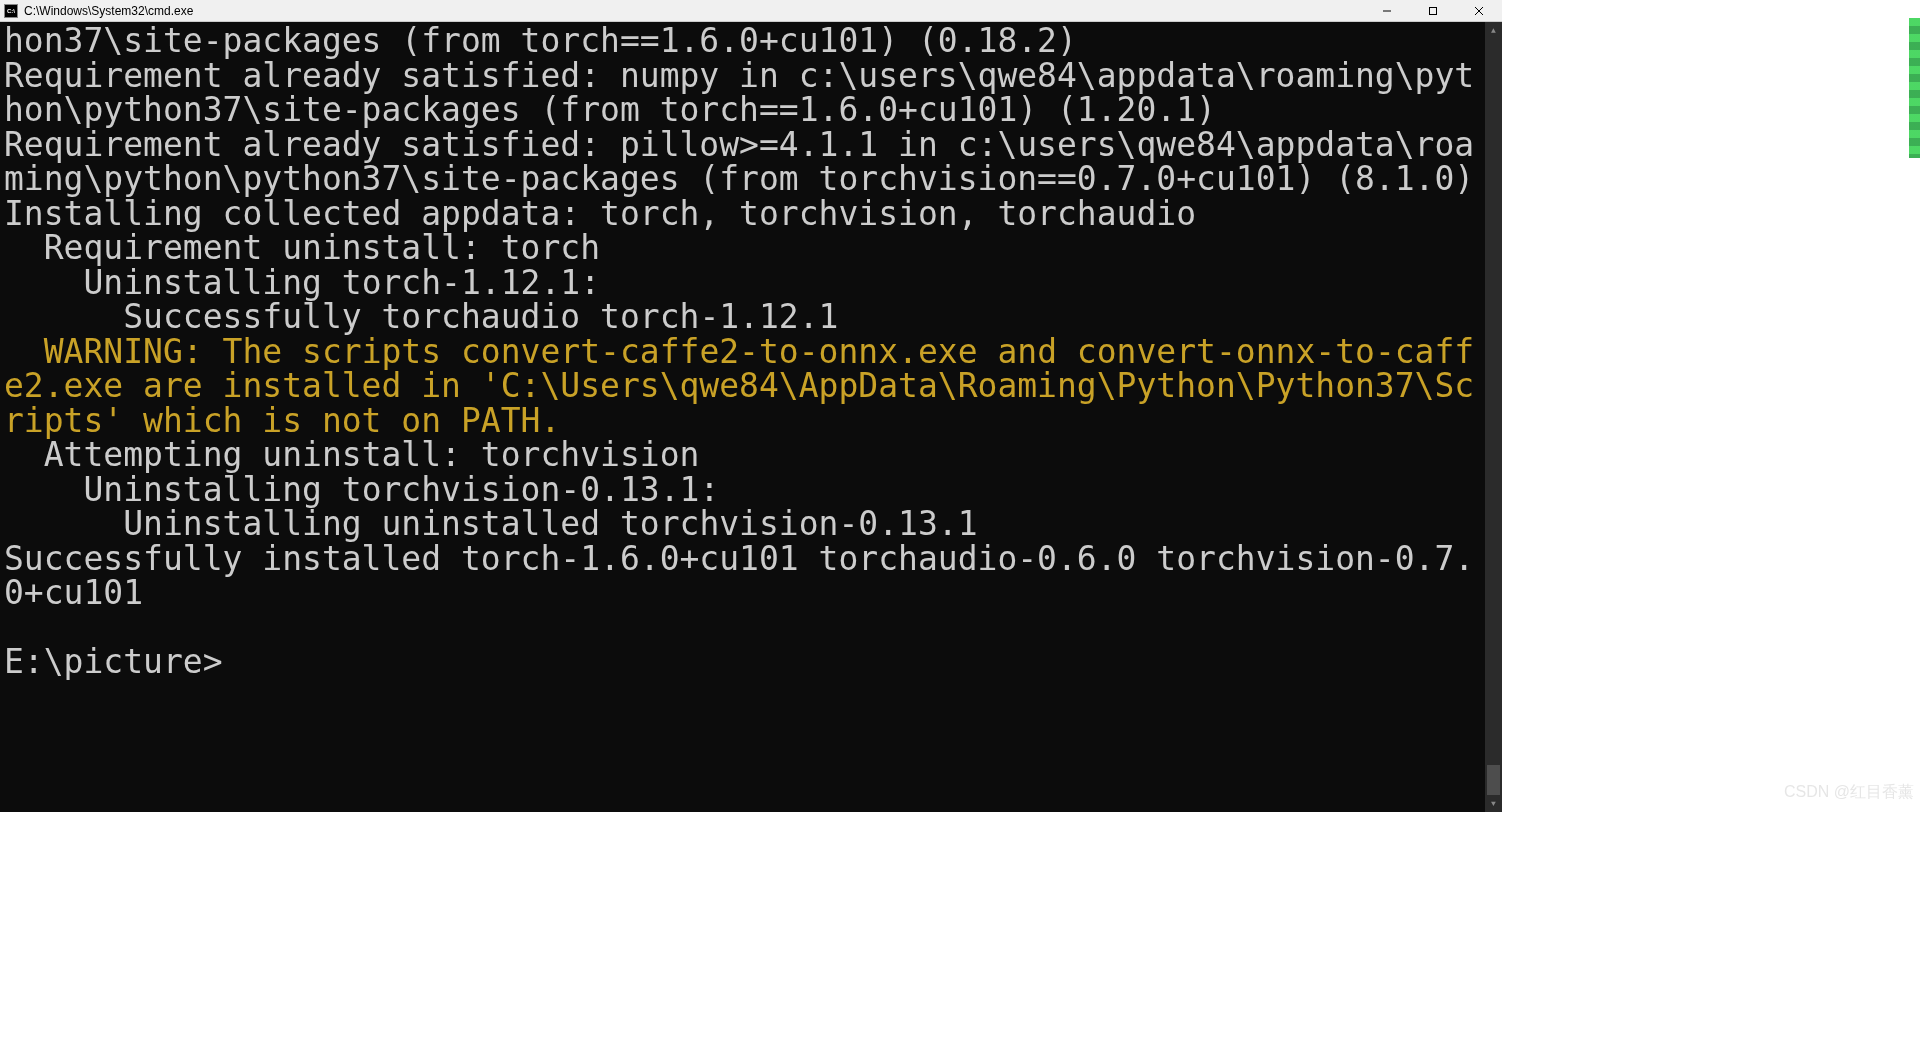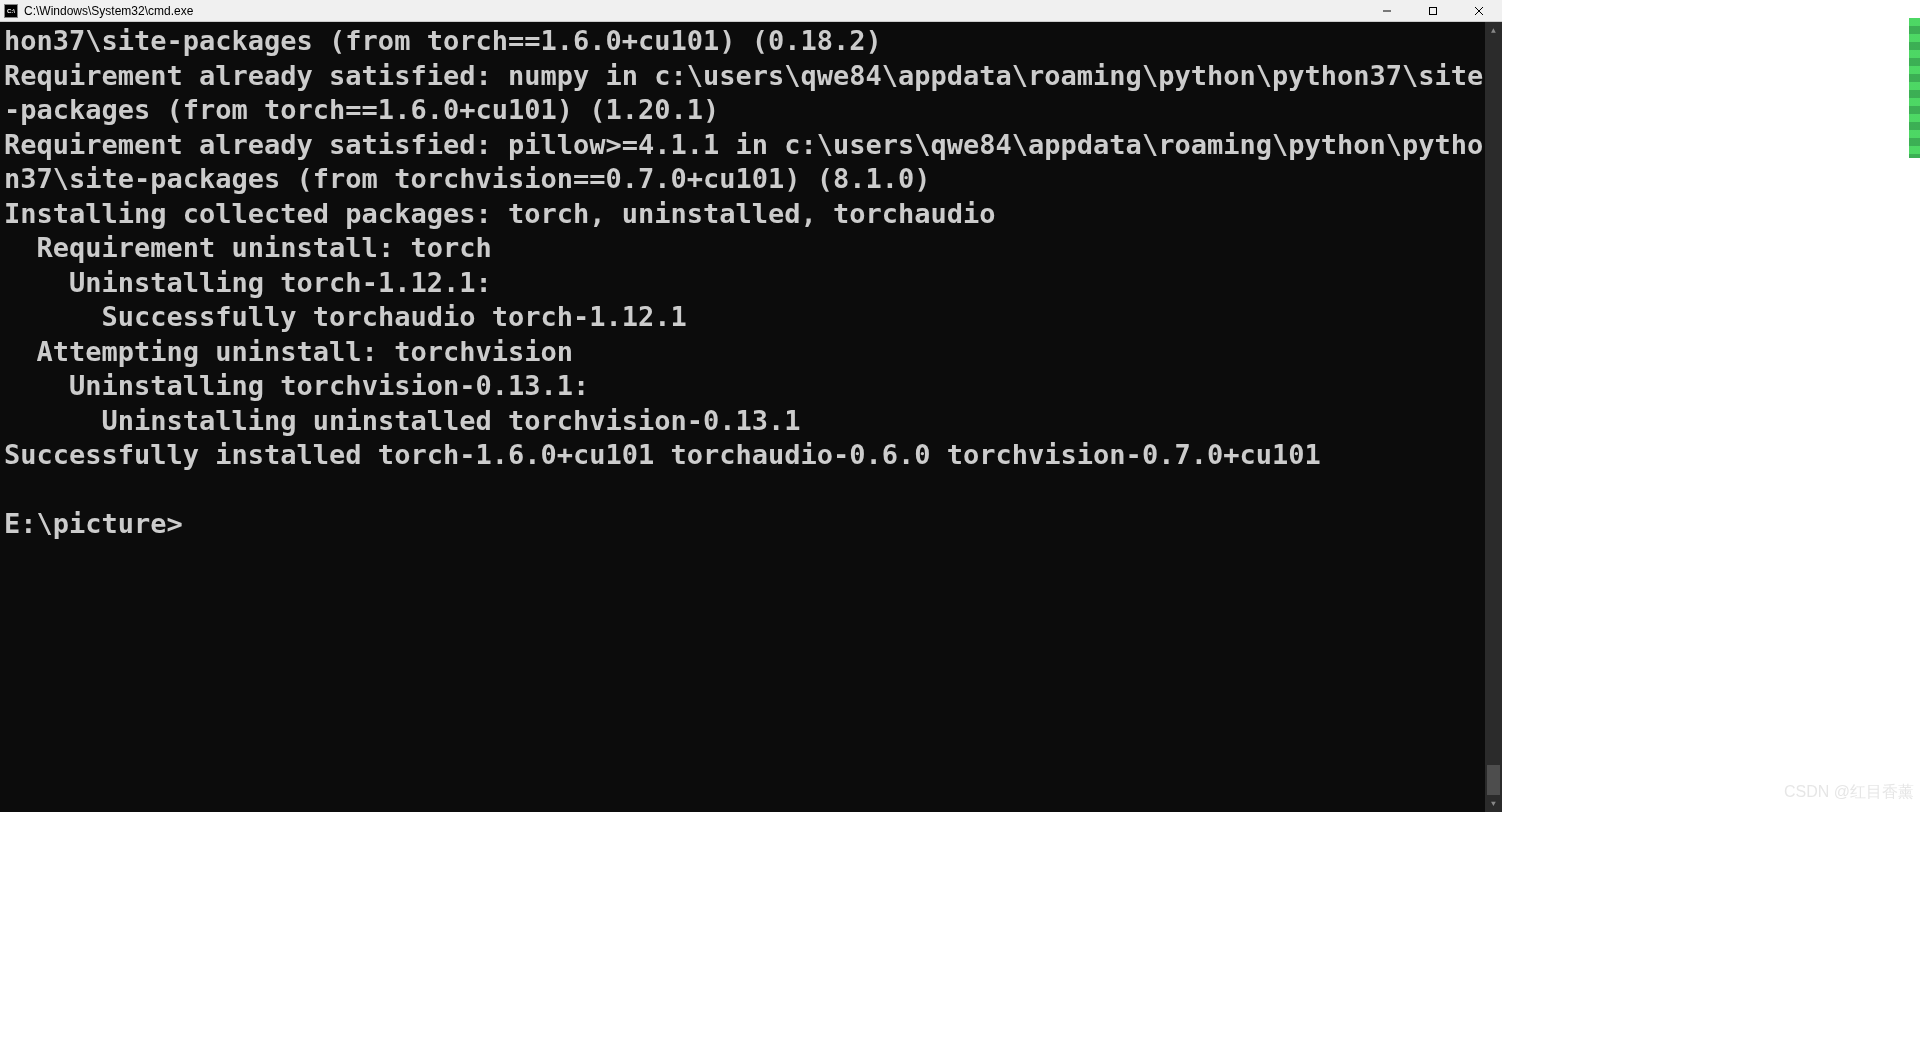--- a/index.html
+++ b/index.html
@@ -82,28 +82,27 @@
     .terminal-area {
       flex: 1;
       display: flex;
       background: #000;
       position: relative;
     }
     .terminal-content {
       flex: 1;
       background: #0c0c0c;
       color: #cccccc;
-      font-size: 27px;
+      font-size: 33px;
       line-height: 34.5px;
       padding: 2px 0 0 4px;
       white-space: pre-wrap;
       word-break: break-all;
       font-family: 'NSimSun', 'SimSun', Consolas, monospace;
       overflow: hidden;
-      font-weight: bold;
     }
     .terminal-content .warning {
       color: #c9a227;
     }
     .scrollbar {
       width: 17px;
       background: #2b2b2b;
       position: relative;
       display: flex;
       flex-direction: column;
@@ -182,24 +181,25 @@
             <line x1="9" y1="1" x2="1" y2="9" stroke="#000" stroke-width="1"></line>
           </svg>
       </div>
     </div>
   </div>
 
   <div class="terminal-area">
     <div class="terminal-content" id="terminal-content"><span>hon37\site-packages (from torch==1.6.0+cu101) (0.18.2)
 </span><span>Requirement already satisfied: numpy in c:\users\qwe84\appdata\roaming\python\python37\site-packages (from torch==1.6.0+cu101) (1.20.1)
 </span><span>Requirement already satisfied: pillow&gt;=4.1.1 in c:\users\qwe84\appdata\roaming\python\python37\site-packages (from torchvision==0.7.0+cu101) (8.1.0)
-</span><span>Installing collected packages: torch, uninstalled, torchaudio
+</span><span>Installing collected appdata: torch, torchvision, torchaudio
 </span><span>  Requirement uninstall: torch
 </span><span>    Uninstalling torch-1.12.1:
 </span><span>      Successfully torchaudio torch-1.12.1
+</span><span class="warning">  WARNING: The scripts convert-caffe2-to-onnx.exe and convert-onnx-to-caffe2.exe are installed in 'C:\Users\qwe84\AppData\Roaming\Python\Python37\Scripts' which is not on PATH.
 </span><span>  Attempting uninstall: torchvision
 </span><span>    Uninstalling torchvision-0.13.1:
 </span><span>      Uninstalling uninstalled torchvision-0.13.1
 </span><span>Successfully installed torch-1.6.0+cu101 torchaudio-0.6.0 torchvision-0.7.0+cu101
 </span><span>
 </span><span>E:\picture&gt;
 </span></div>
     <div class="scrollbar">
       <div class="scroll-arrow">▲</div>
       <div class="scroll-track">

